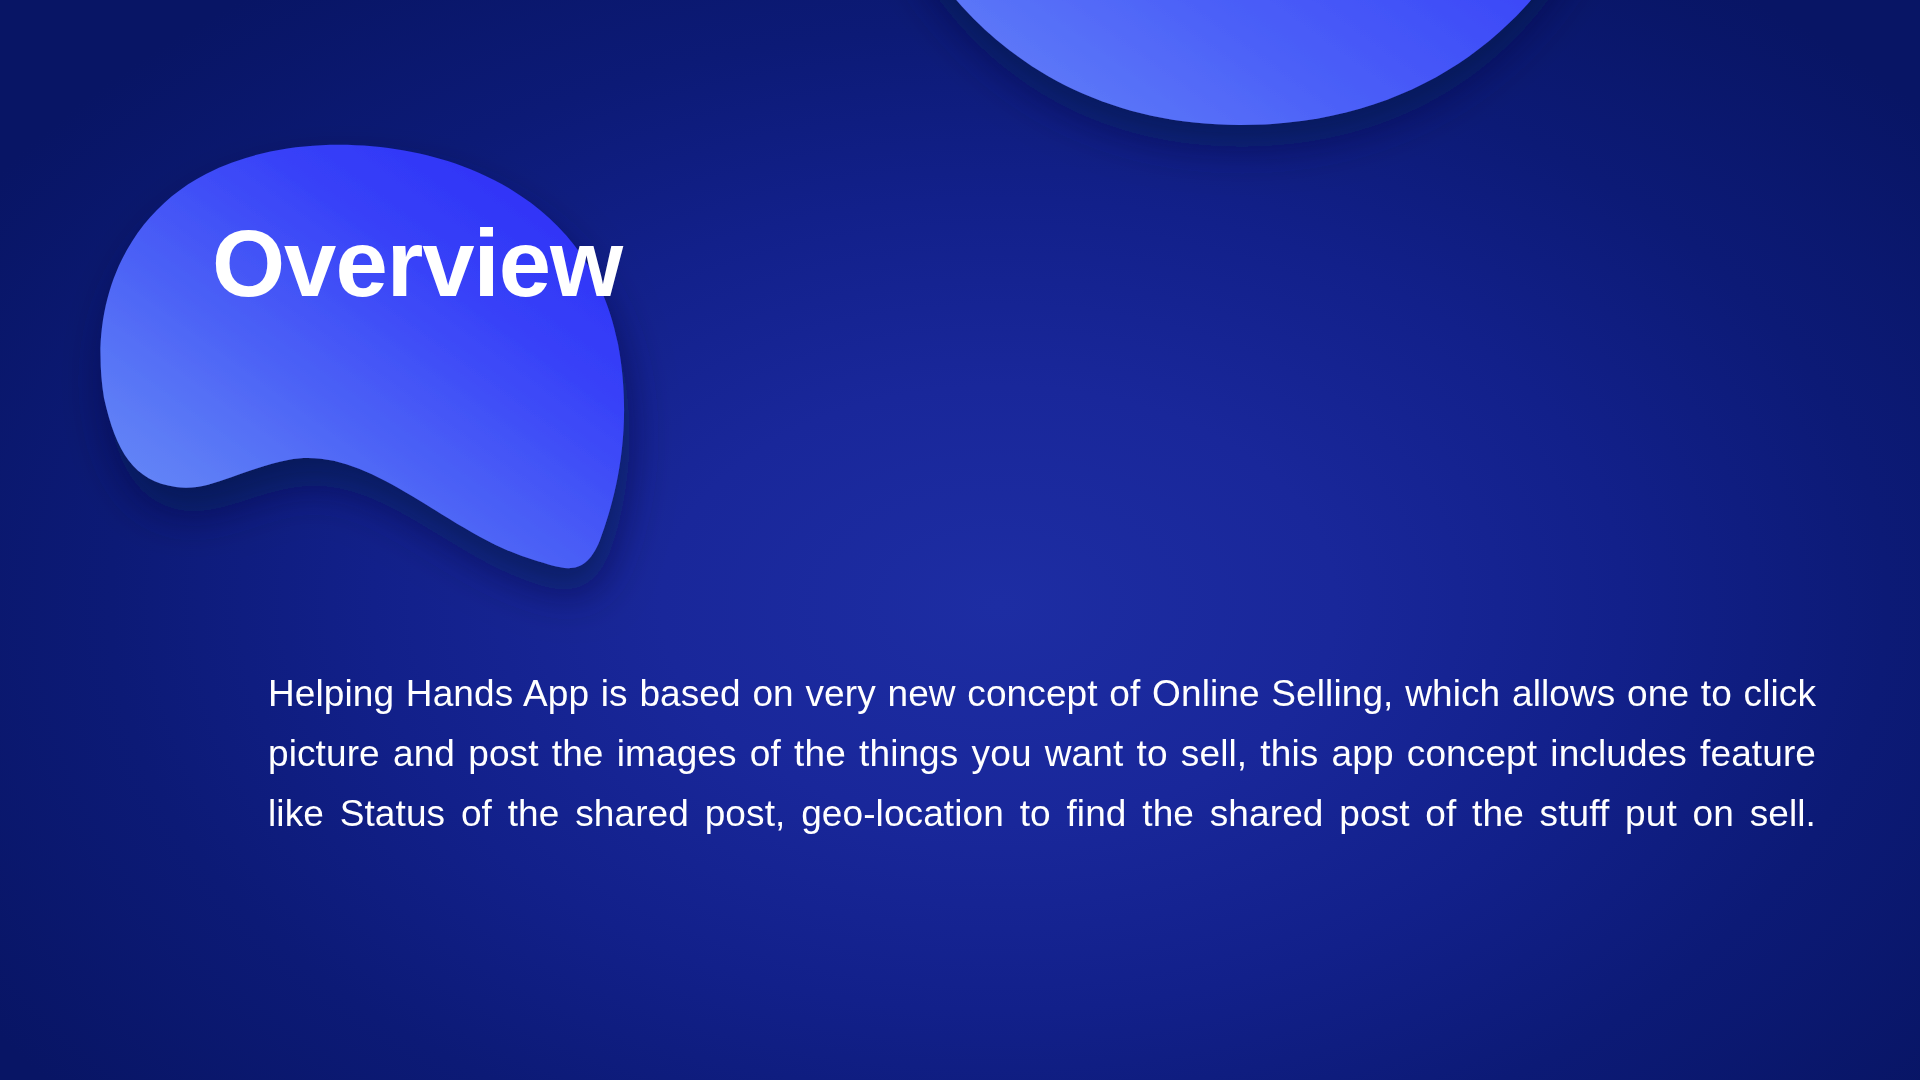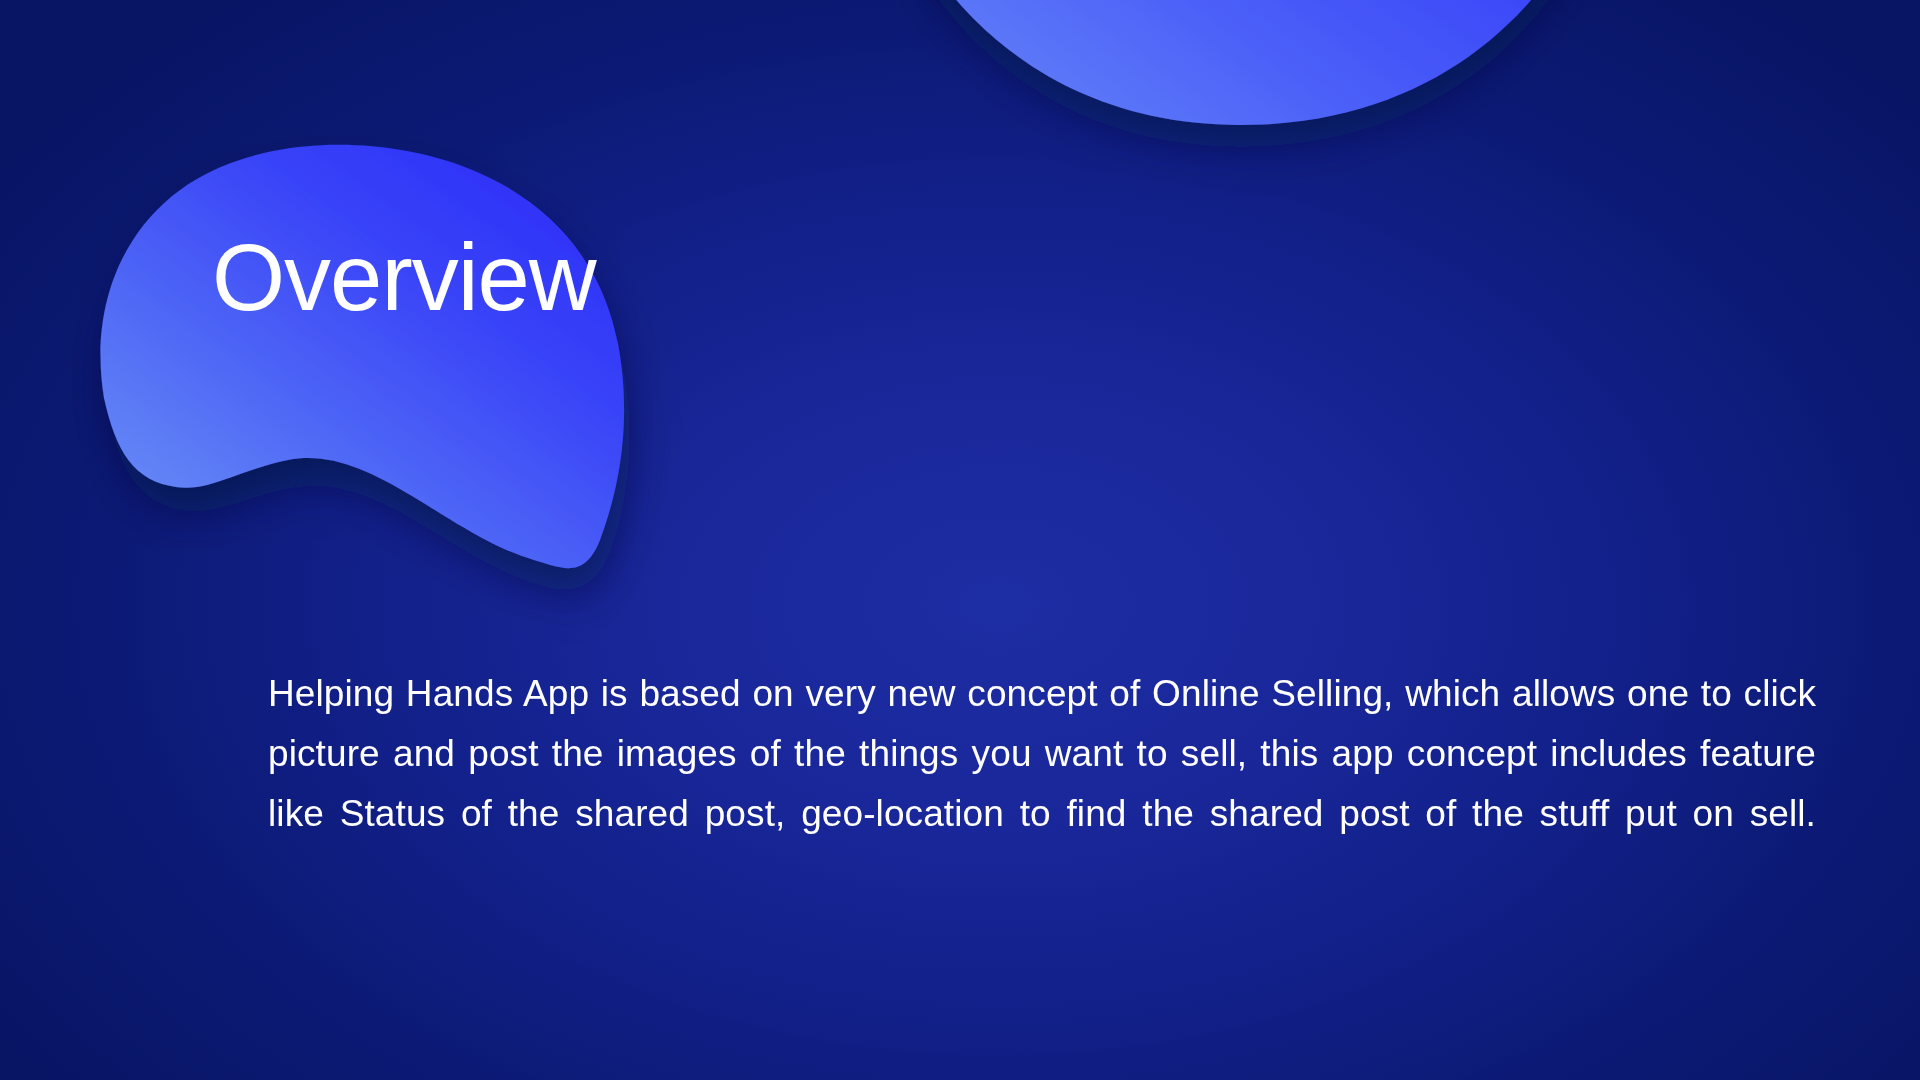--- a/index.html
+++ b/index.html
@@ -54,25 +54,24 @@
     font-size: 70px;
     font-weight: bold;
     line-height: 1.0;
     color: #ffffff;
     letter-spacing: -0.5px;
     white-space: nowrap;
   }
 
   .title-line-2 {
     font-size: 94px;
-    font-weight: normal;
+    font-weight: bold;
     line-height: 1.02;
     color: #ffffff;
     letter-spacing: -1px;
-    margin-top: 14px;
     white-space: nowrap;
   }
 
   
   .body-block {
     position: absolute;
     left: 268px;
     top: 664px;
     width: 1548px;
     z-index: 5;

